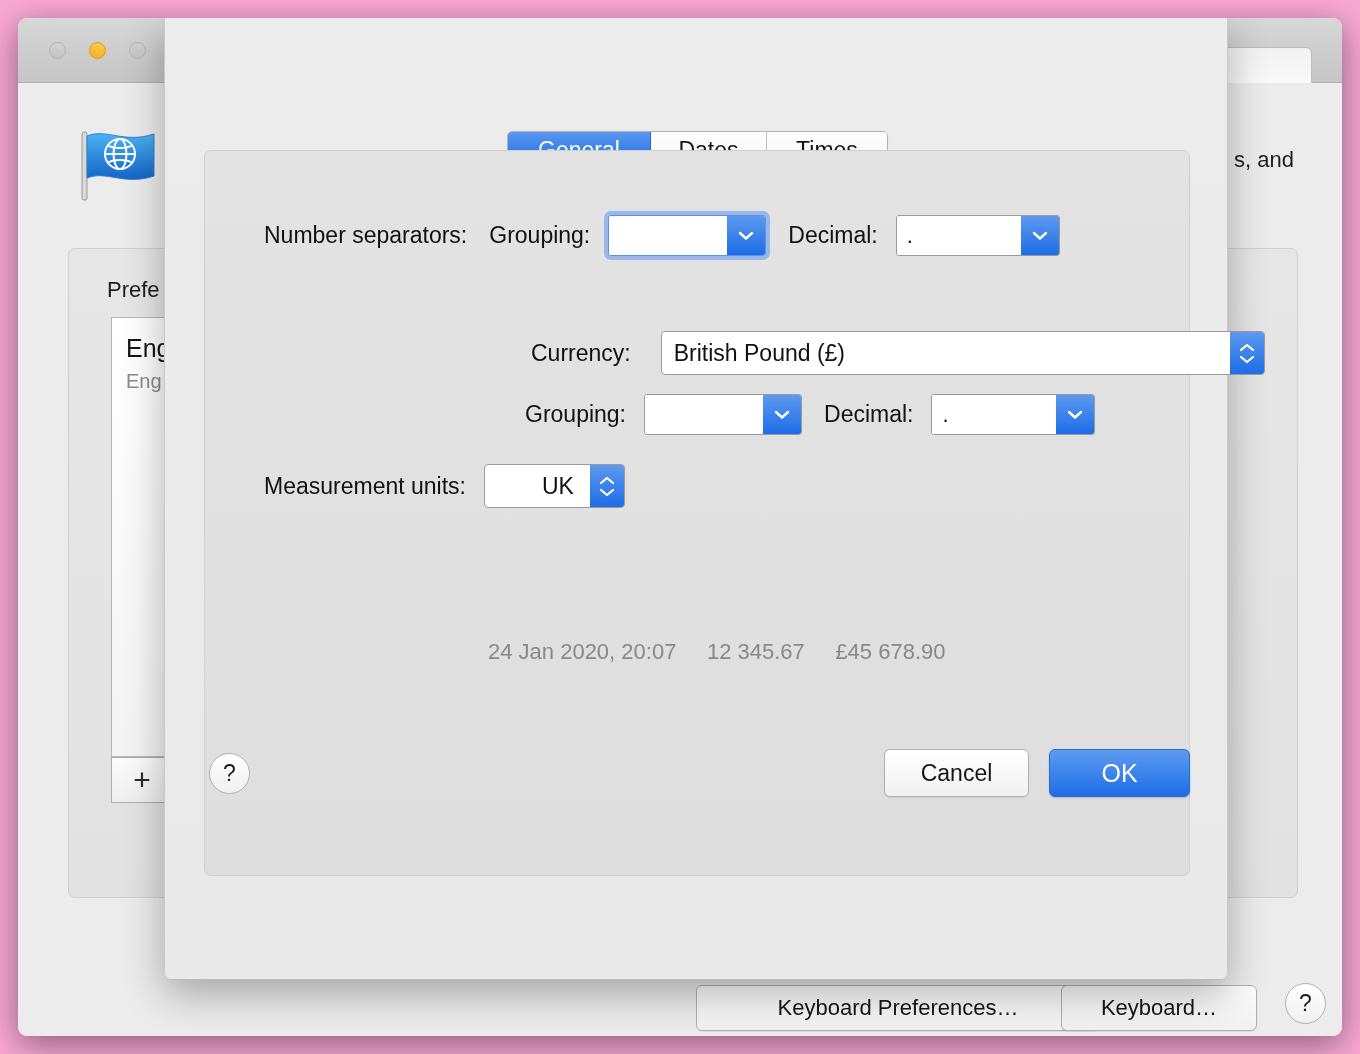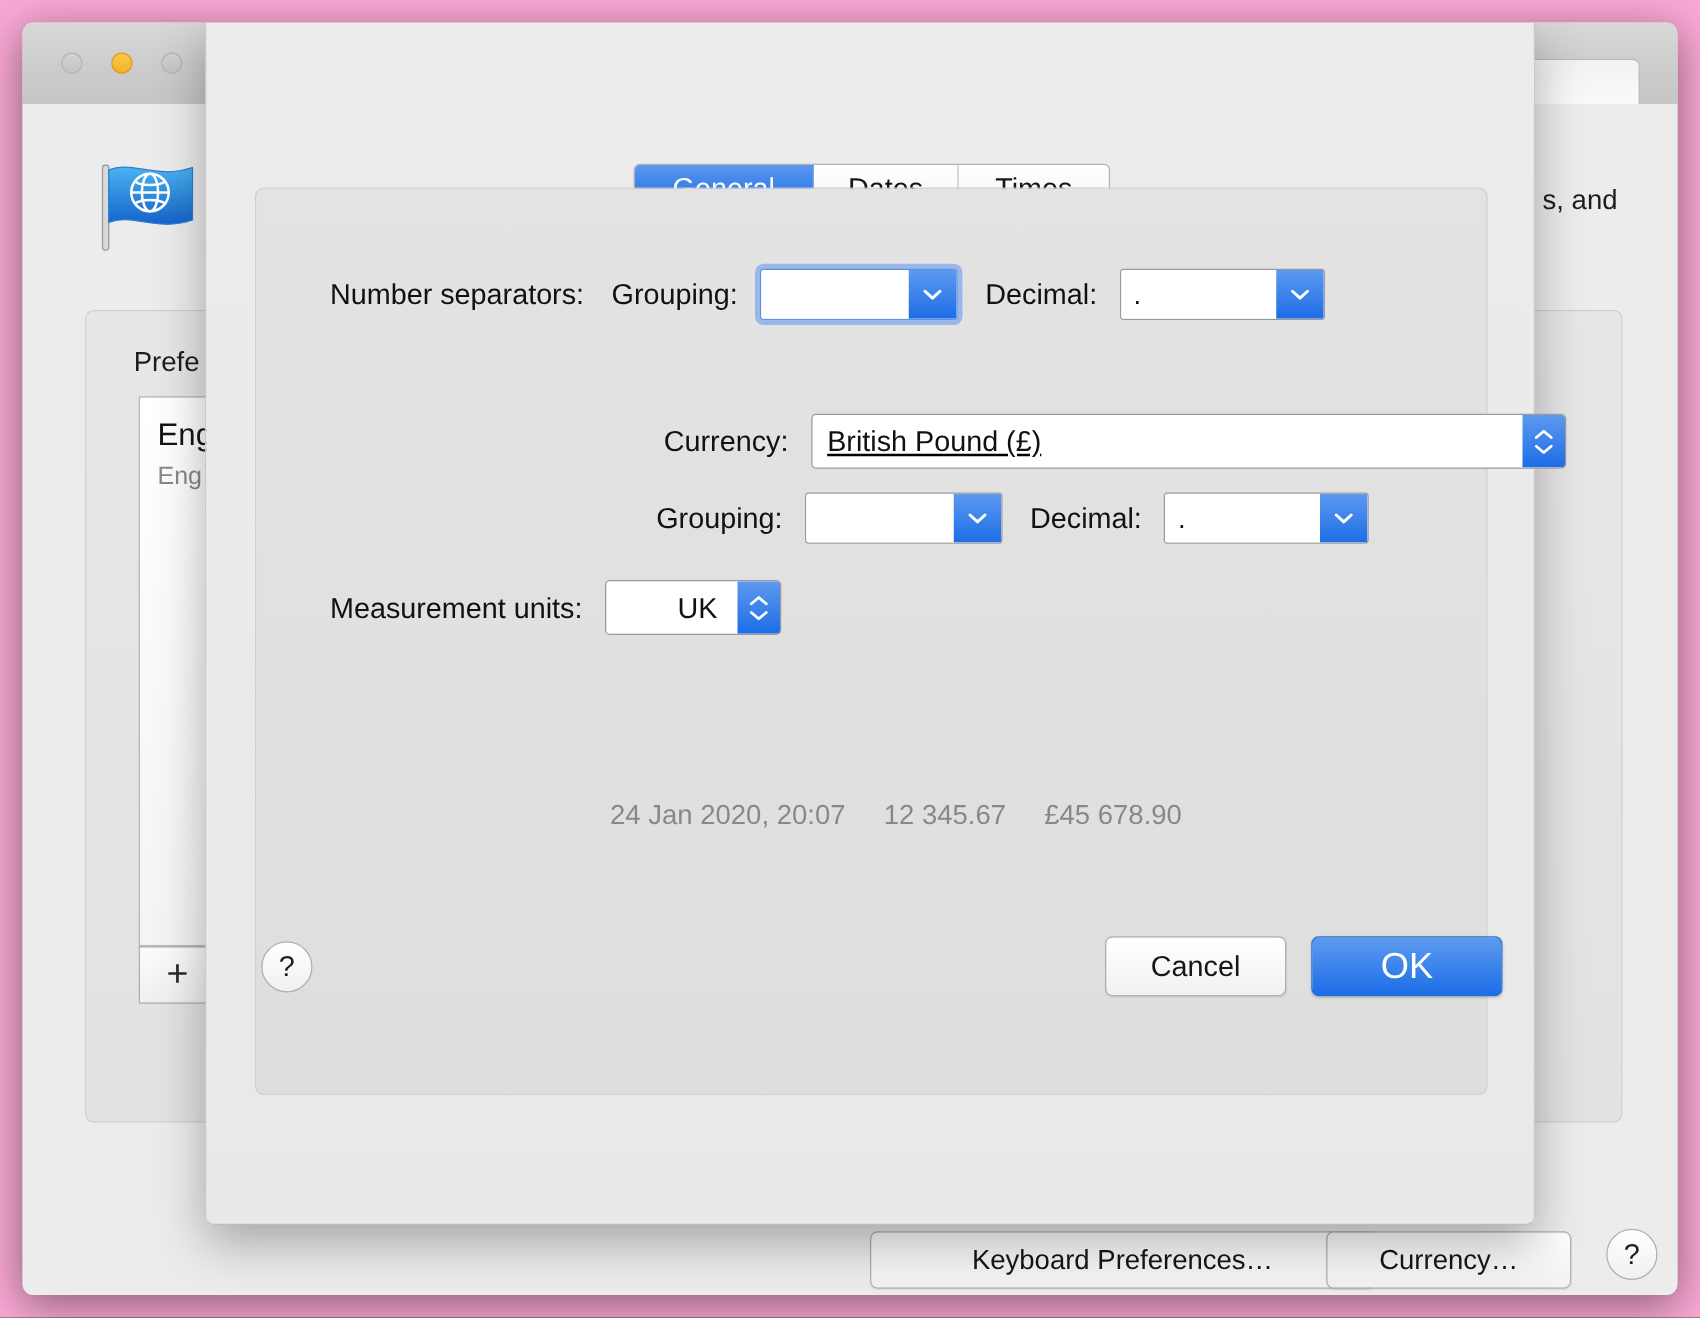--- a/index.html
+++ b/index.html
@@ -324,25 +324,25 @@
     border: 1px solid #b0b0b0;
     border-radius: 6px;
     font-size: 23px; color: #161616;
     display: flex; align-items: center; justify-content: center;
     box-shadow: 0 1px 1px rgba(0,0,0,0.07);
   }
   #restore-btn { left: 107px; top: 731px; width: 255px; height: 48px; }
   #cancel-btn  { left: 719px; top: 731px; width: 145px; height: 48px; }
   #ok-btn {
     position: absolute;
-    left: 884px; top: 731px; width: 153px; height: 48px;
+    left: 884px; top: 731px; width: 141px; height: 48px;
     background: linear-gradient(180deg,#5d9bf0,#1d6de7);
     border: 1px solid #2a6fd0;
     border-radius: 6px;
-    color: #ffffff; font-size: 29px;
+    color: #ffffff; font-size: 25px;
     display:flex; align-items:center; justify-content:center;
     box-shadow: 0 1px 2px rgba(0,0,0,0.18);
   }
 </style>
 </head>
 <body>
 
 <div id="desktop">
 
   <div id="prefs-window">
@@ -426,21 +426,21 @@
         <div id="lang-list">
           <div id="lang-primary">Eng</div>
           <div id="lang-secondary">Eng</div>
         </div>
         <div id="add-lang-btn">+</div>
       </div>
 
       <div id="right-box"></div>
 
       <div class="bottom-btn" id="kbd-prefs-btn">Keyboard Preferences…</div>
-      <div class="bottom-btn" id="advanced-btn">Currency…</div>
+      <div class="bottom-btn" id="advanced-btn">Keyboard…</div>
       <div id="pane-help-btn">?</div>
     </div>
 
     <div id="sheet">
 
       <div id="tabs">
         <div class="tab active" style="width:143px">General</div>
         <div class="tab" style="width:116px">Dates</div>
         <div class="tab" style="width:120px">Times</div>
       </div>
@@ -464,21 +464,21 @@
             <span class="arrow">
               <svg width="16" height="11" viewBox="0 0 16 11">
                   <polyline points="2,3 8,8.5 14,3" fill="none" stroke="#ffffff" stroke-width="2.4" stroke-linecap="round" stroke-linejoin="round"></polyline>
                 </svg>
             </span>
           </span>
         </div>
 
         <div class="row" style="left:326px; top:180px;">
           <span class="lbl">Currency:</span>
-          <span class="stepper" style="width:604px; margin-left:18px;text-decoration:underline;">
+          <span class="stepper" style="width:604px; margin-left:30px;">
             <span class="val">British Pound (£)</span>
             <span class="updown">
               <svg width="16" height="9" viewBox="0 0 16 9">
                   <polyline points="2,7 8,2 14,7" fill="none" stroke="#ffffff" stroke-width="2.2" stroke-linecap="round" stroke-linejoin="round"></polyline>
                 </svg>
               <svg width="16" height="9" viewBox="0 0 16 9">
                   <polyline points="2,2 8,7 14,2" fill="none" stroke="#ffffff" stroke-width="2.2" stroke-linecap="round" stroke-linejoin="round"></polyline>
                 </svg>
             </span>
           </span>

